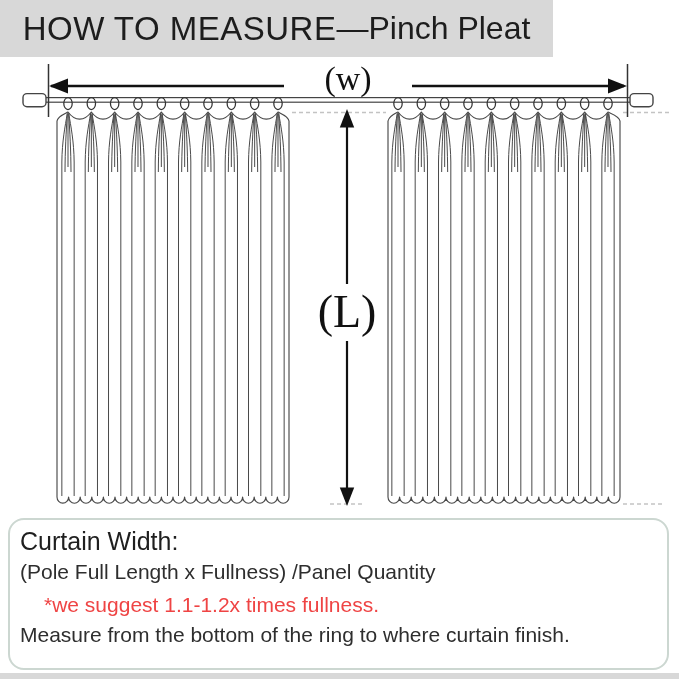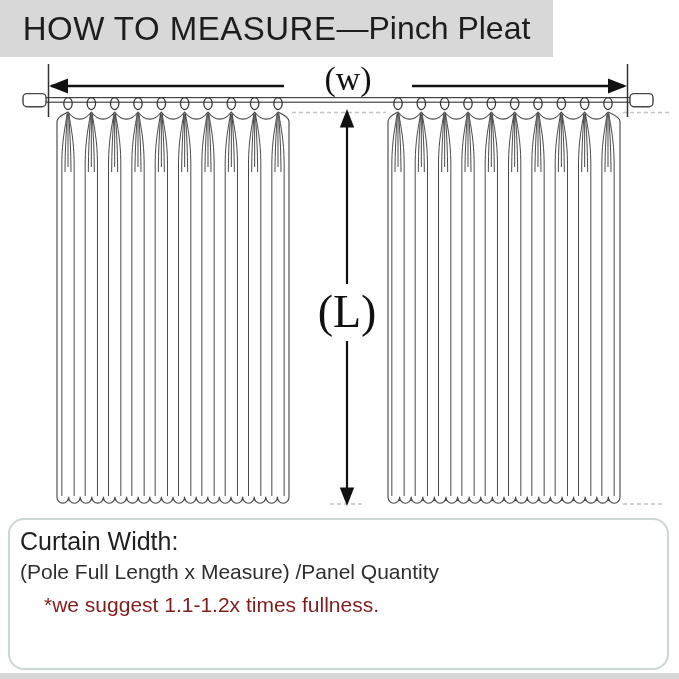--- a/index.html
+++ b/index.html
@@ -18,21 +18,21 @@
   .dash{stroke:#c3c3c3;stroke-width:1.3;stroke-dasharray:4 3;}
   .ink{stroke:#111;fill:none;}
   .mlabel{font-family:"Liberation Serif", serif;fill:#111;text-anchor:middle;}
   .info-box{
     position:absolute;left:8px;top:518px;width:661px;height:152px;
     box-sizing:border-box;border:2px solid #ccd7d1;border-radius:16px;
     background:#ffffff;padding:7px 4px 0 10px;
   }
   .bt{font-size:25px;line-height:1.18;color:#1f1f1f;}
   .bb{font-size:21px;line-height:1.2;color:#2e2e2e;margin-top:2px;}
-  .bn{font-size:21px;line-height:1.2;color:#7f1d1d;margin:8px 0 5px 24px;}
+  .bn{font-size:21px;line-height:1.2;color:#ef4444;margin:8px 0 5px 24px;}
   .bottom-strip{position:absolute;left:0;top:673px;width:679px;height:6px;background:#d8d8d8;}
 </style>
 </head>
 <body>
 
 <div class="header-bar">
   <span class="title-main">HOW TO MEASURE</span>
     <span class="title-accent">—Pinch Pleat</span>
 </div>
 
@@ -95,17 +95,18 @@
     <line class="ink" x1="347" y1="125" x2="347" y2="284" stroke-width="2.2"></line>
     <line class="ink" x1="347" y1="341" x2="347" y2="489" stroke-width="2.2"></line>
     <polygon points="347,109 339.8,127.5 354.2,127.5" fill="#111"></polygon>
     <polygon points="347,506 339.8,487.5 354.2,487.5" fill="#111"></polygon>
   </g>
   <text class="mlabel" x="347" y="327" font-size="46">(L)</text>
 </svg>
 
 <div class="info-box">
   <div class="bt">Curtain Width:</div>
-  <div class="bb">(Pole Full Length x Measure) /Panel Quantity</div>
+  <div class="bb">(Pole Full Length x Fullness) /Panel Quantity</div>
   <div class="bn">*we suggest 1.1-1.2x times fullness.</div>
+  <div class="bb">Measure from the bottom of the ring to where curtain finish.</div>
 </div>
 
 <div class="bottom-strip"></div>
 
 </body></html>

